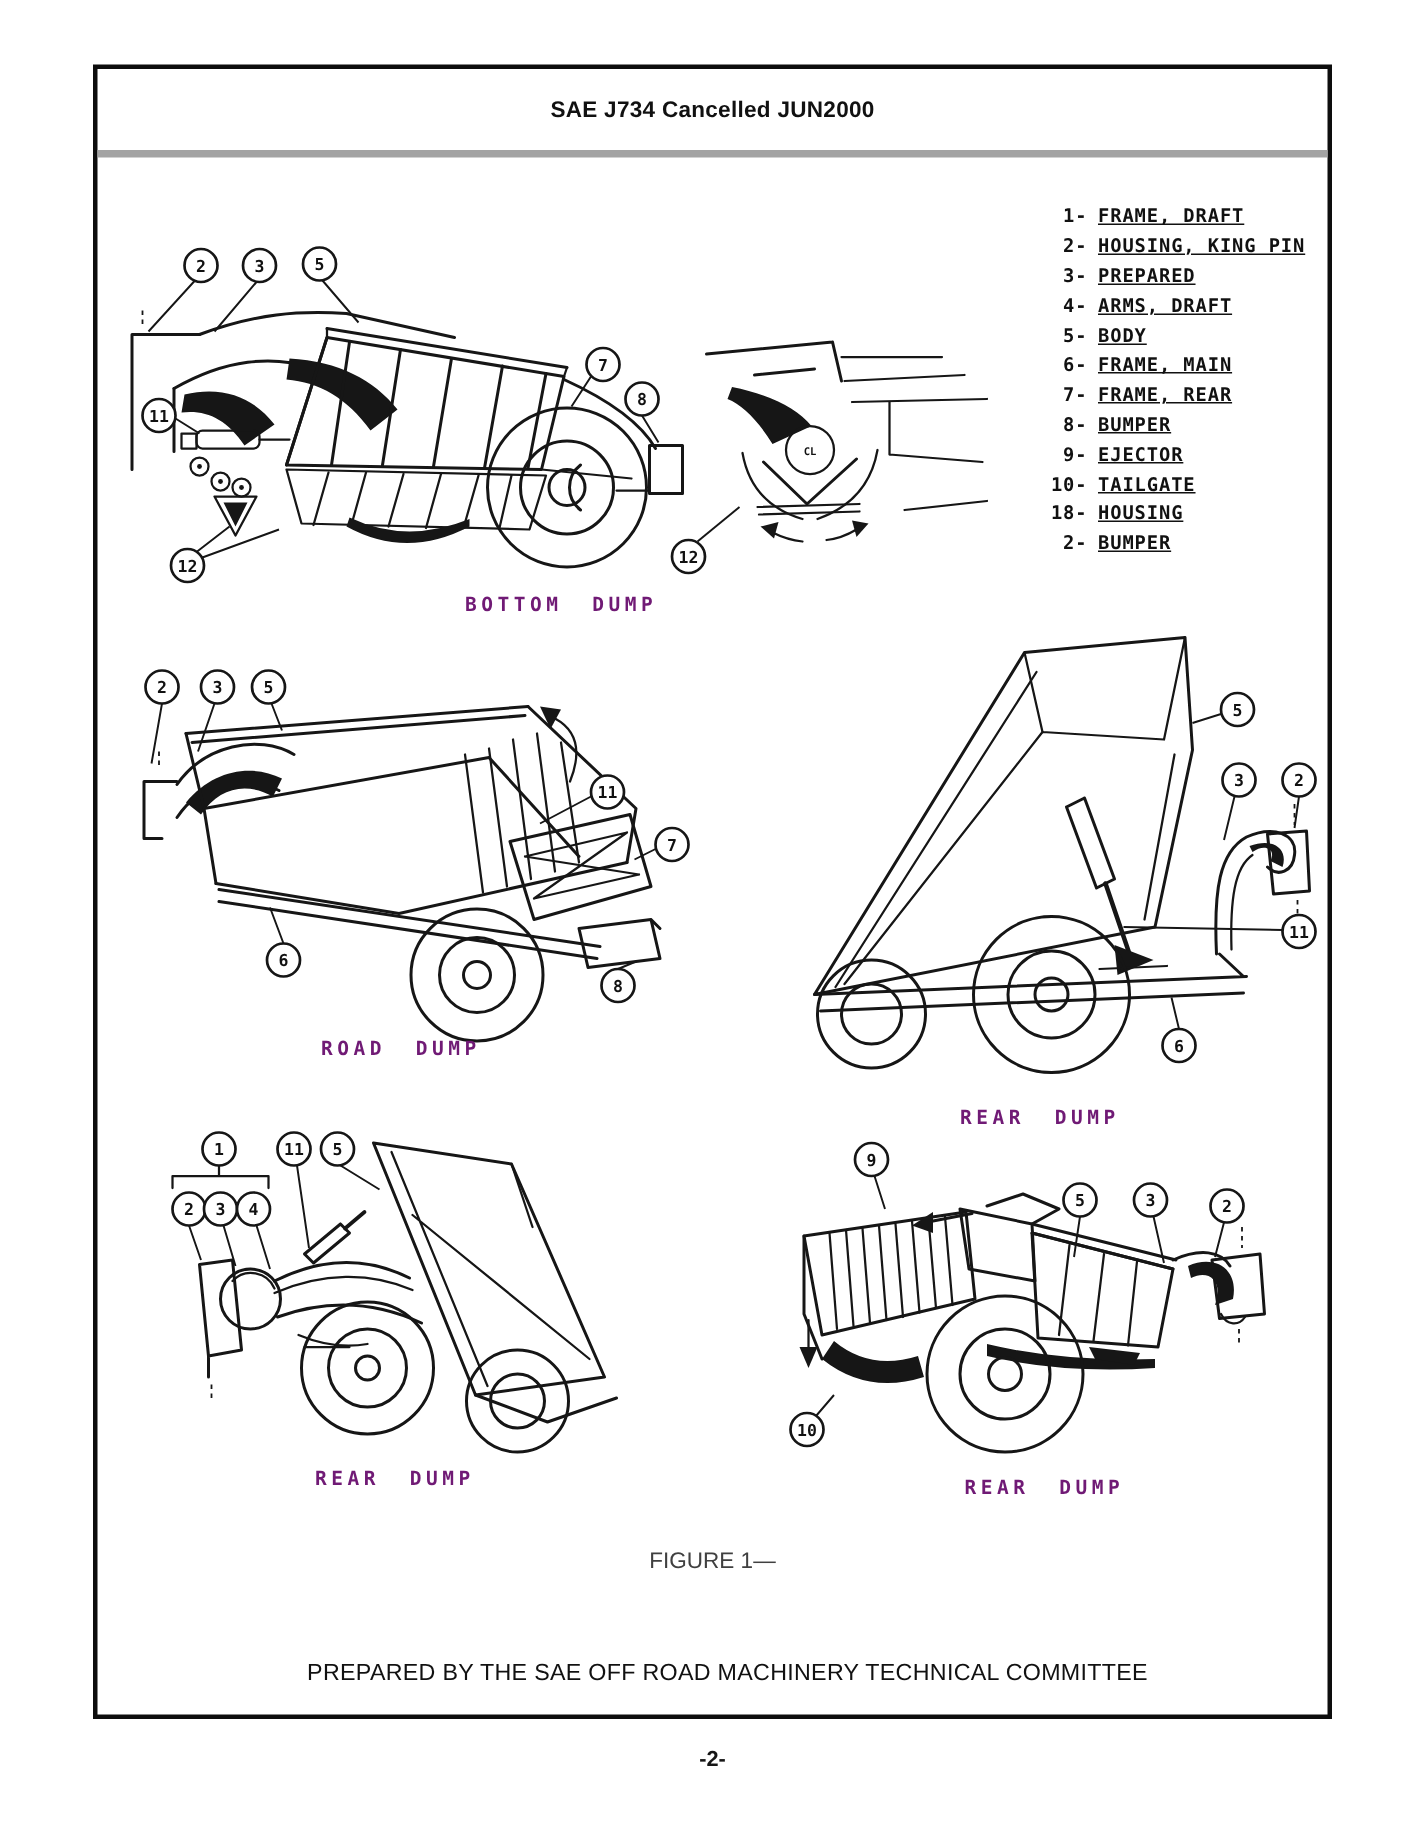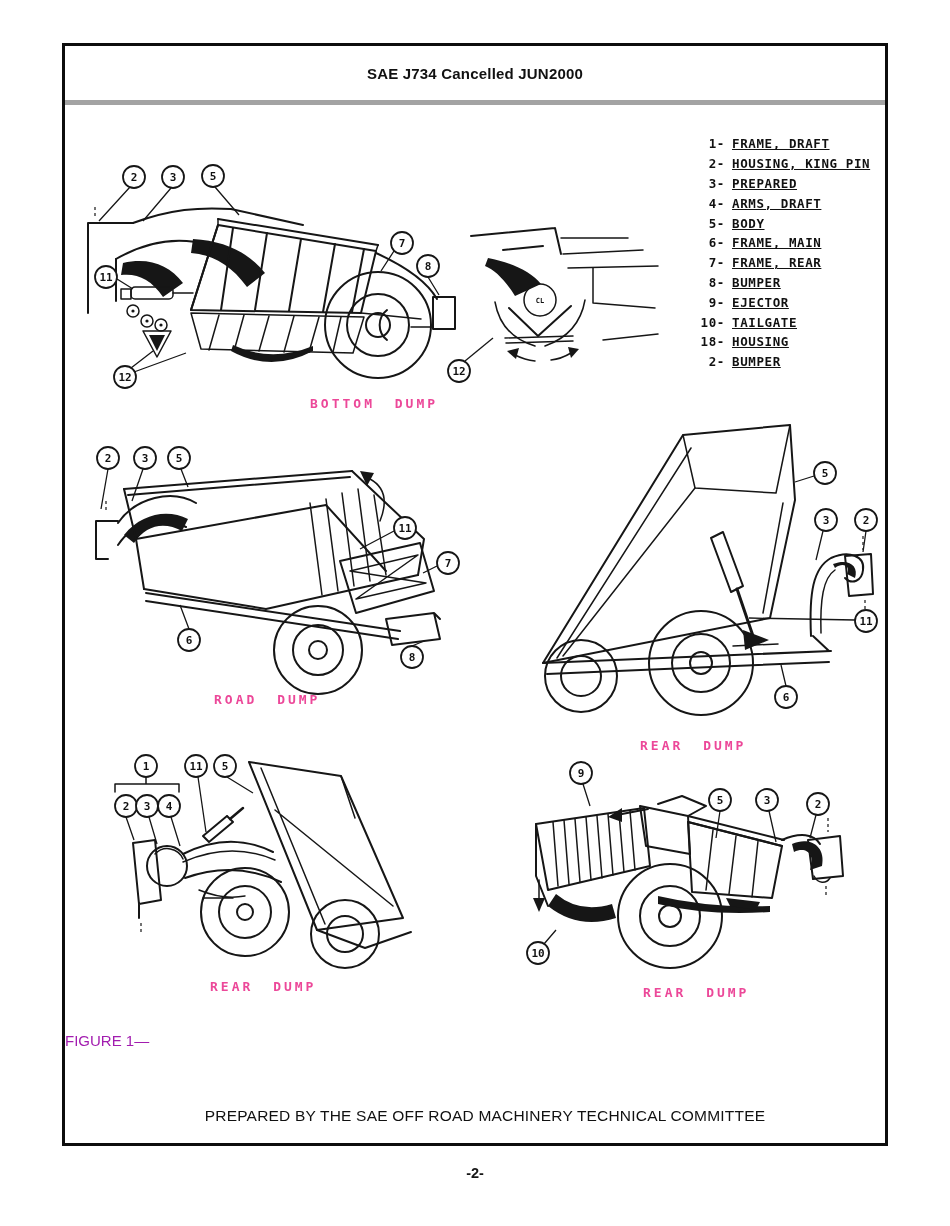--- a/index.html
+++ b/index.html
@@ -21,24 +21,24 @@
     position:absolute;left:632px;top:88px;width:186px;
     font-family:"DejaVu Sans Mono","Liberation Mono",monospace;
     font-weight:bold;font-size:12.5px;letter-spacing:.6px;
   }
   .legend-row{display:flex;align-items:center;height:19.8px;white-space:nowrap;}
   .lg-num{width:28px;text-align:right;flex:0 0 auto;}
   .lg-label{margin-left:7px;text-decoration:underline;}
   .diagram-label{
     position:absolute;white-space:nowrap;
     font-family:"DejaVu Sans Mono","Liberation Mono",monospace;
-    font-weight:bold;font-size:13px;letter-spacing:3px;word-spacing:9px;color:#ec4899;
+    font-weight:bold;font-size:13px;letter-spacing:3px;word-spacing:9px;color:#701a75;
   }
   .svg-diagram{position:absolute;}
-  .fig-caption{position:absolute;left:0;right:0;top:986px;font-size:15px;color:#a21caf;}
+  .fig-caption{position:absolute;left:0;right:0;top:986px;text-align:center;font-size:15px;color:#404040;}
   .prepared{position:absolute;left:0;right:0;top:1061px;text-align:center;font-size:15.5px;letter-spacing:.2px;color:#111;padding-left:20px;}
   .page-num{position:absolute;left:0;right:0;top:1165px;text-align:center;font-size:14.5px;font-weight:bold;color:#161616;}
   svg .ln{stroke:#161616;fill:none;stroke-width:2;stroke-linecap:round;stroke-linejoin:round;}
   svg .ln15{stroke:#161616;fill:none;stroke-width:1.5;stroke-linecap:round;stroke-linejoin:round;}
   svg .fill{fill:#161616;stroke:none;}
   svg .dash{stroke:#161616;fill:none;stroke-width:1.2;stroke-dasharray:3,3;}
   svg .co{fill:#fff;stroke:#161616;stroke-width:1.8;}
   svg .cot{font-family:"DejaVu Sans Mono","Liberation Mono",monospace;font-size:11px;font-weight:bold;fill:#111;text-anchor:middle;}
   svg .ldr{stroke:#161616;stroke-width:1.3;fill:none;}
   svg .tiny{font-family:"DejaVu Sans Mono",monospace;font-size:7px;font-weight:bold;fill:#111;text-anchor:middle;}

